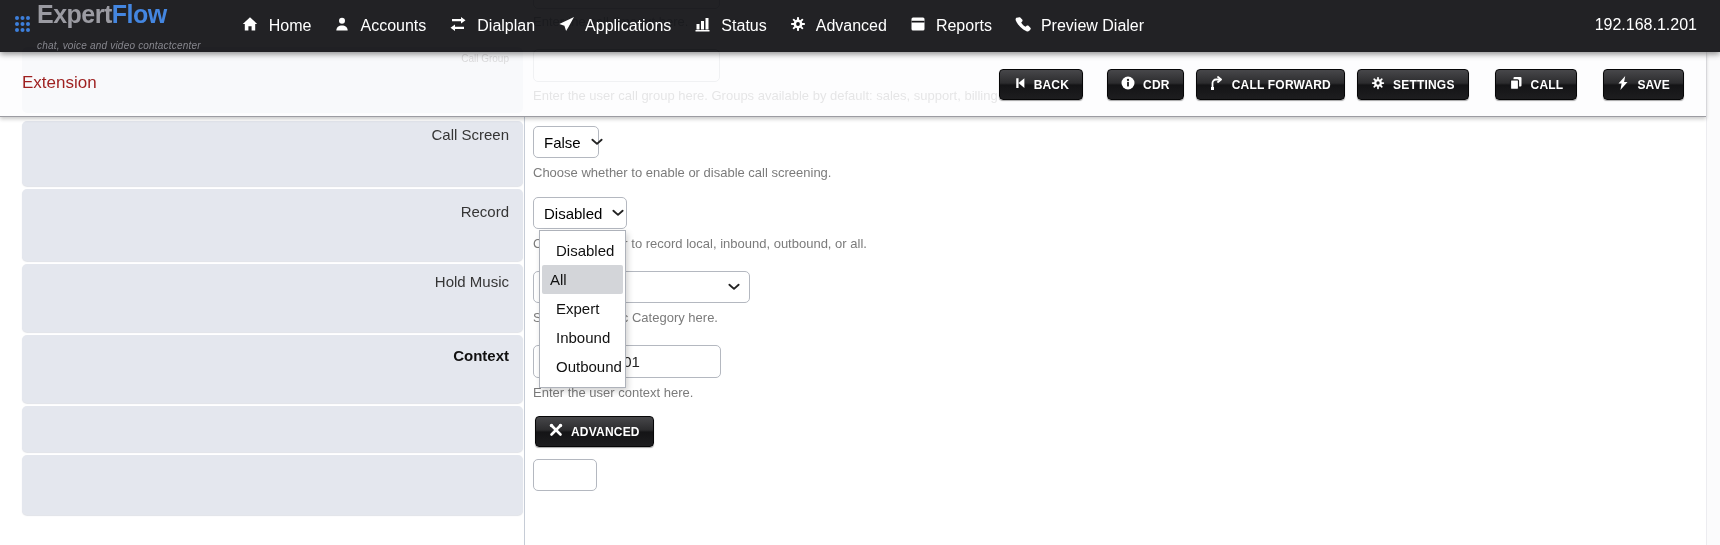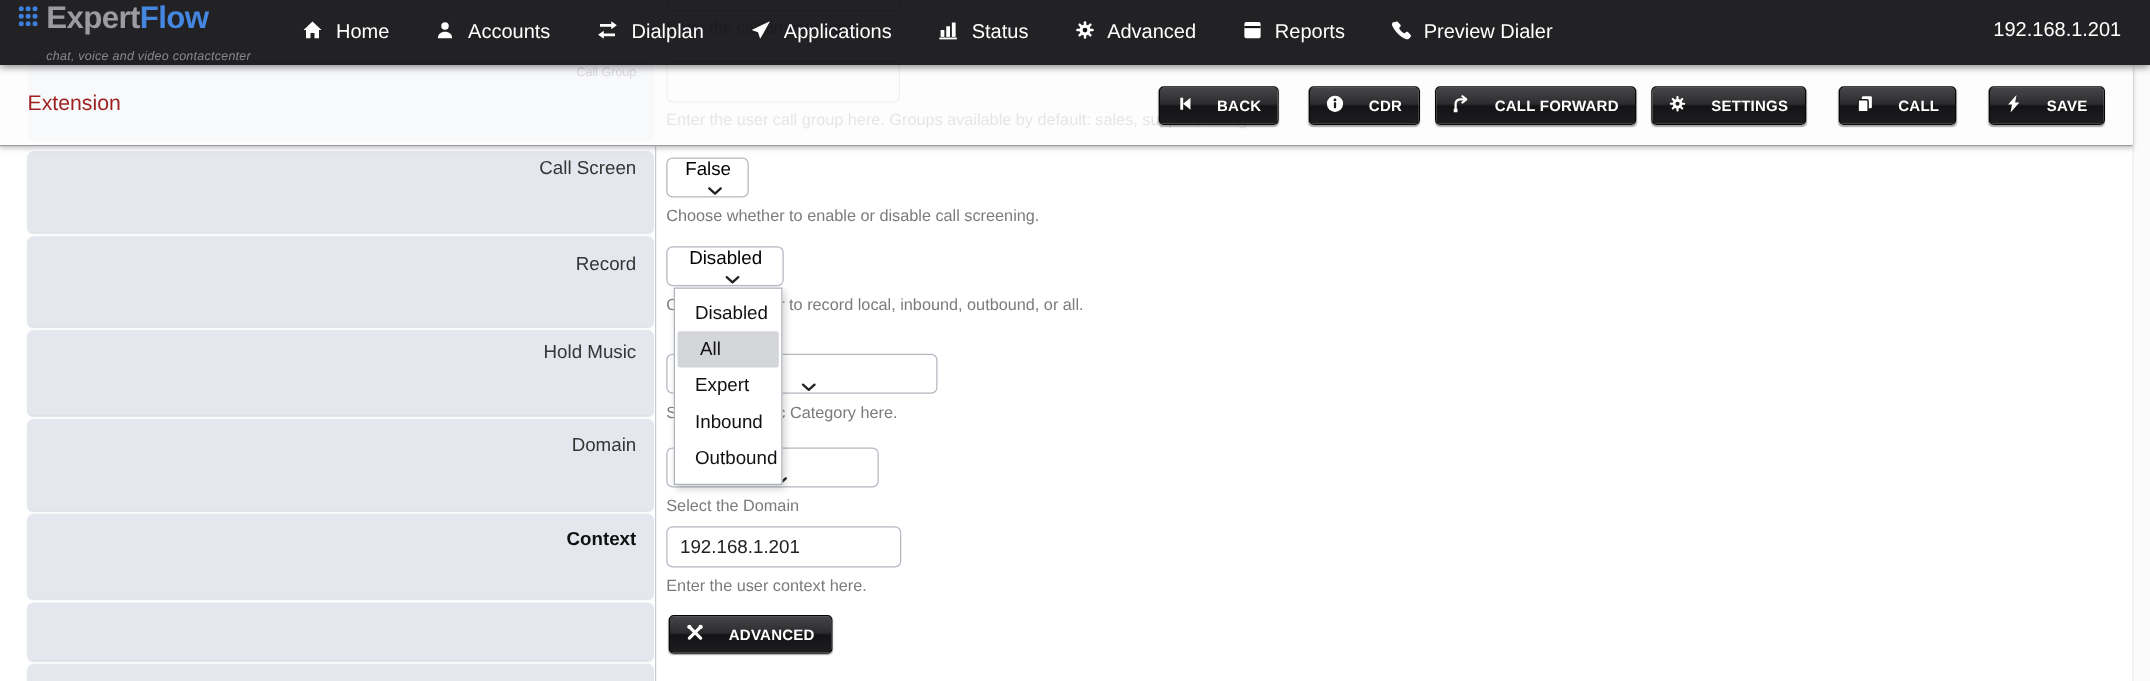--- a/index.html
+++ b/index.html
@@ -19,53 +19,53 @@
   
   .col-divider { position:absolute; left:524px; top:117px; bottom:0; width:1px; background:#c6ccd6; z-index:1; }
 
   
   .form-rows { position:absolute; top:121px; left:0; width:1700px; z-index:2; }
   .frow { position:relative; margin:0 0 3px 22px; }
   .stripe { position:absolute; left:0; top:0; width:501px; height:100%; background:#e4e7ee; border-radius:5px; box-shadow:0 1px 1px rgba(130,140,160,.25); }
   .flabel { position:absolute; left:0; top:5px; width:487px; text-align:right; font-size:15px; color:#353535; }
   .flabel.bold { font-weight:bold; color:#111; }
   .fbody { position:absolute; left:511px; top:5px; }
-  .sel { display:inline-flex; align-items:center; justify-content:space-between; height:32px; background:#fff; border:1px solid #b4b8c0; border-radius:5px; padding:0 9px 0 10px; font-size:15px; color:#000; cursor:default;flex-direction:column; }
+  .sel { display:inline-flex; align-items:center; justify-content:space-between; height:32px; background:#fff; border:1px solid #b4b8c0; border-radius:5px; padding:0 9px 0 10px; font-size:15px; color:#000; cursor:default; }
   .sel .chev { margin-left:10px; display:inline-flex; }
   .txt-input { height:33px; border:1px solid #b4b8c0; border-radius:5px; font-size:15px; color:#222; padding:0 10px; font-family:"Liberation Sans",sans-serif; }
   .hint { margin-top:7px; font-size:13px; color:#7b7b7b; }
 
   
   .dropdown { position:absolute; left:539px; top:230px; width:87px; background:#fff; border:1px solid #aeb2ba; box-shadow:2px 3px 6px rgba(0,0,0,.18); padding:5px 0 6px 0; z-index:30; }
   .dd-item { height:29px; line-height:29px; padding-left:16px; font-size:15px; color:#111; cursor:default; }
-  .dd-item.hl { background:#d3d5d9; margin:0 2px; padding-left:18px; border-radius:2px; }
-
-  
-  .dark-btn { display:inline-flex; align-items:center; gap:20px; height:31px; padding:0 13px;
+  .dd-item.hl { background:#d3d5d9; margin:0 2px; padding-left:8px; border-radius:2px; }
+
+  
+  .dark-btn { display:inline-flex; align-items:center; gap:8px; height:31px; padding:0 13px;
     background:linear-gradient(180deg,#47474a 0%,#2c2c2e 45%,#141416 52%,#1d1d1f 100%);
     border:1px solid #060607; border-radius:4px; color:#fff; font-size:12px; font-weight:bold;
     letter-spacing:.2px; white-space:nowrap; cursor:pointer; box-shadow:0 1px 1px rgba(0,0,0,.35); }
 
   
   .toolbar { position:absolute; left:0; top:52px; width:1706px; height:65px; z-index:5;
     background:rgba(252,252,254,.82); border-bottom:1px solid #9c9ca2; box-shadow:0 2px 4px rgba(0,0,0,.22); }
   .tb-title { position:absolute; left:22px; top:21px; font-size:17px; font-weight:normal; color:#9e1f1f; }
   .tb-btns { position:absolute; right:22px; top:17px; display:flex; align-items:center; }
 
   
   .nav { position:absolute; left:0; top:0; width:1720px; height:52px; z-index:6;
     background:rgba(15,15,18,.92); box-shadow:0 2px 6px rgba(0,0,0,.45);
     display:flex; align-items:center; }
-  .logo { display:flex; margin-left:14px; }
+  .logo { display:flex; align-items:center; margin-left:14px; }
   .logo-text { display:flex; flex-direction:column; margin-left:4px; }
   .brand { font-size:25px; font-weight:bold; line-height:24px; letter-spacing:-.5px; }
   .brand .gray { color:#9b9ba2; }
   .brand .blue { color:#4486e0; }
   .tagline { font-size:10px; color:#87878e; letter-spacing:.2px; margin-top:14px;font-style:italic; }
-  .menu { display:flex; align-items:center; margin-left:40px; gap:37px; }
+  .menu { display:flex; align-items:center; margin-left:40px; gap:23px; }
   .nav-item { display:flex; align-items:center; gap:10px; color:#fff; font-size:16px; cursor:pointer; white-space:nowrap; }
   .nav-ip { position:absolute; right:23px; top:16px; color:#fff; font-size:16px; }
 
   
   .scrollbar { position:absolute; right:0; top:52px; width:14px; height:493px; background:#fbfbfc; border-left:1px solid #ececf0; z-index:4; }
 </style>
 </head>
 <body>
 
 <div class="page">
@@ -122,35 +122,20 @@
           <span class="chev">
               <svg width="12" height="8" viewBox="0 0 13 8">
                 <path d="M1.5 1.5 L6.5 6 L11.5 1.5" stroke="#222" stroke-width="2" fill="none" stroke-linecap="round" stroke-linejoin="round"></path>
               </svg>
             </span>
         </div>
         <div class="hint">Select the Music Category here.</div>
       </div>
     </div>
 
-    <div class="frow" style="height:73px">
-      <div class="stripe"></div>
-      <div class="flabel" style="top:13px">Domain</div>
-      <div class="fbody" style="top:11px">
-        <div class="sel" style="width:170px">
-          <span></span>
-          <span class="chev">
-              <svg width="12" height="8" viewBox="0 0 13 8">
-                <path d="M1.5 1.5 L6.5 6 L11.5 1.5" stroke="#222" stroke-width="2" fill="none" stroke-linecap="round" stroke-linejoin="round"></path>
-              </svg>
-            </span>
-        </div>
-        <div class="hint">Select the Domain</div>
-      </div>
-    </div>
 
     <div class="frow" style="height:68px">
       <div class="stripe"></div>
       <div class="flabel bold" style="top:12px">Context</div>
       <div class="fbody" style="top:10px">
         <input class="txt-input" style="width: 188px;" value="192.168.1.201">
         <div class="hint">Enter the user context here.</div>
       </div>
     </div>
 

